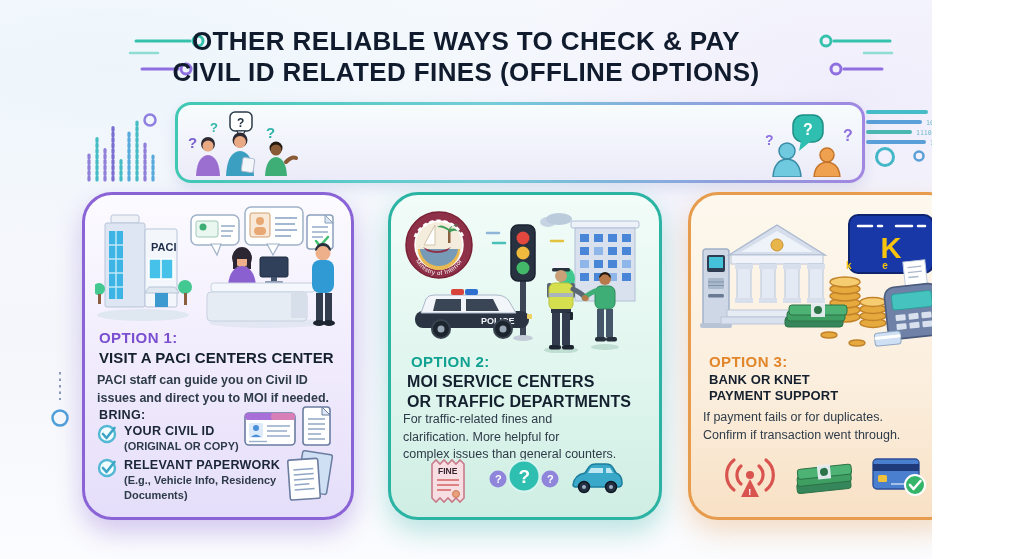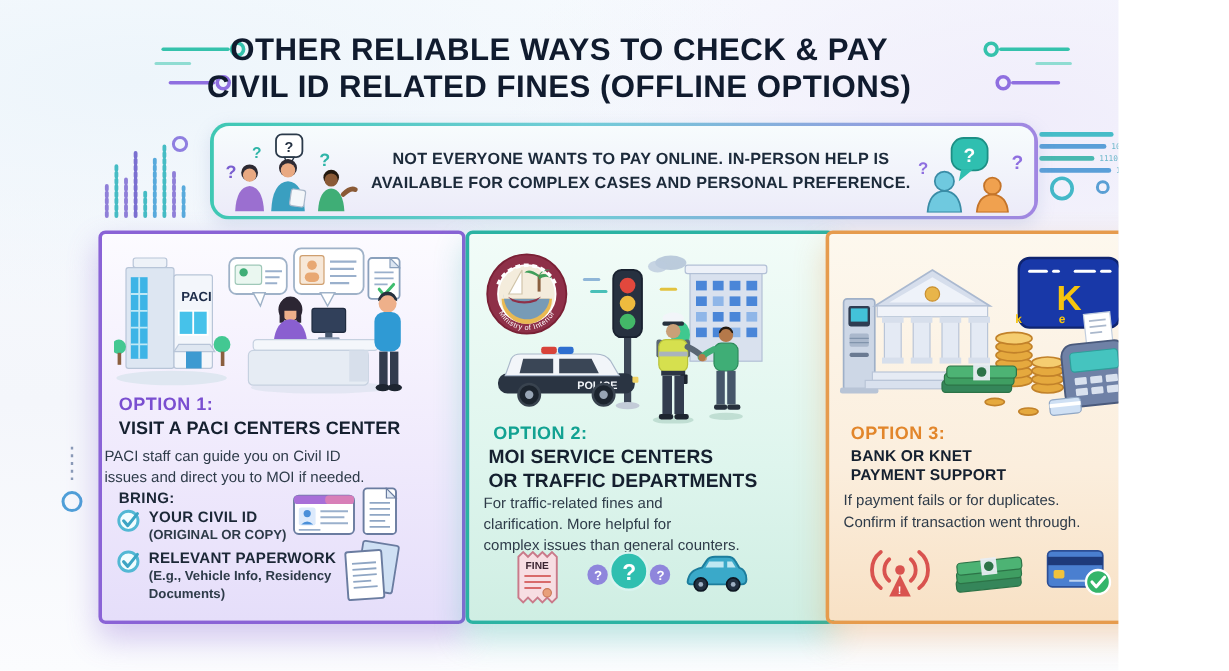--- a/index.html
+++ b/index.html
@@ -17,21 +17,21 @@
     border:3px solid transparent;
     background:linear-gradient(180deg,#f7fcfd,#ecebf9) padding-box,
                linear-gradient(90deg,#3fc8b4,#72cdd8 45%,#a186e2) border-box;
     box-shadow:0 5px 14px rgba(130,150,200,.22);}
   .banner-text{position:absolute;left:128px;right:100px;top:50%;transform:translateY(-50%);
     text-align:center;font-size:13.5px;font-weight:800;color:#1c2a3a;line-height:1.5;
     white-space:pre-line;letter-spacing:.2px;}
   .banner-people-left{position:absolute;left:6px;bottom:2px;}
   .banner-people-right{position:absolute;right:5px;bottom:3px;}
   
-  .card{position:absolute;top:192px;height:322px;border-radius:6px;border:3px solid;padding-left:34px;}
+  .card{position:absolute;top:192px;height:322px;border-radius:30px;border:3px solid;}
   .card1{left:82px;width:266px;border-color:#8a63d6;
     background:linear-gradient(180deg,#fcfbff,#efe9fc 60%,#e5defa);
     box-shadow:0 12px 26px rgba(130,95,210,.33);}
   .card2{left:388px;width:268px;border-color:#2bb3a3;
     background:linear-gradient(180deg,#f2fcf8,#def5ed 60%,#cfeee3);
     box-shadow:0 12px 26px rgba(40,175,160,.30);}
   .card3{left:688px;width:264px;border-color:#e69b4d;
     background:linear-gradient(180deg,#fdf8ee,#fbeedd 60%,#f8e1c5);
     box-shadow:0 12px 26px rgba(228,150,70,.30);}
   .illus{position:absolute;}
@@ -41,21 +41,21 @@
   .option{position:absolute;font-size:15px;font-weight:800;letter-spacing:.4px;}
   .card1 .option{left:14px;top:134px;color:#7a4fd0;}
   .card2 .option{left:20px;top:158px;color:#12a292;}
   .card3 .option{left:18px;top:158px;color:#e2862b;}
   .ctitle{position:absolute;font-weight:800;color:#15202f;line-height:1.25;
     white-space:pre-line;letter-spacing:.1px;}
   .card1 .ctitle{left:14px;top:154px;font-size:15px;}
   .card2 .ctitle{left:16px;top:177px;font-size:16px;}
   .card3 .ctitle{left:18px;top:177px;font-size:13px;}
   .cbody{position:absolute;color:#2e3b49;line-height:1.4;white-space:pre-line;font-weight:500;}
-  .card1 .cbody{left:2px;top:177px;font-size:12.5px;}
+  .card1 .cbody{left:12px;top:177px;font-size:12.5px;font-weight:bold;}
   .card2 .cbody{left:12px;top:216px;font-size:12.5px;}
   .card3 .cbody{left:12px;top:214px;font-size:12.5px;}
   .bring{position:absolute;left:14px;top:213px;font-size:12.6px;font-weight:800;
     color:#1b2736;letter-spacing:.3px;}
   .check-item{position:absolute;left:12px;display:flex;gap:6px;align-items:flex-start;}
   .check-item.i1{top:228px;}
   .check-item.i2{top:262px;}
   .check-label{font-size:12.6px;font-weight:800;color:#1b2736;letter-spacing:.2px;line-height:1.3;}
   .check-sub{font-size:11px;font-weight:600;color:#2e3b49;line-height:1.3;white-space:pre-line;}
   .abs{position:absolute;}
@@ -141,22 +141,20 @@
       <path d="M12,66 Q13,46 24,45 Q35,46 36,66 Z" fill="#9b6fd0"></path>
       <circle cx="56" cy="30" r="7.5" fill="#2d2a33"></circle>
       <circle cx="56" cy="32" r="6" fill="#e9a982"></circle>
       <path d="M42,66 Q43,42 56,41 Q69,42 70,66 Z" fill="#3a9fc0"></path>
       <rect x="58" y="48" width="12" height="14" rx="2" fill="#f4f7fa" stroke="#aab8ca" transform="rotate(8 64 55)"></rect>
       <circle cx="92" cy="38" r="6.5" fill="#23190f"></circle>
       <circle cx="92" cy="40" r="5.5" fill="#8a5a36"></circle>
       <path d="M81,66 Q82,48 92,47 Q102,48 103,66 Z" fill="#3fae76"></path>
       <path d="M102,52 Q108,46 112,48" stroke="#8a5a36" stroke-width="4" fill="none" stroke-linecap="round"></path>
     </svg>
-    <div class="banner-text">NOT EVERYONE WANTS TO PAY ONLINE. IN-PERSON HELP IS
-AVAILABLE FOR COMPLEX CASES AND PERSONAL PREFERENCE.</div>
     <svg class="banner-people-right" width="96" height="64">
       <text x="4" y="32" font-size="14" font-weight="bold" fill="#8f6fe0">?</text>
       <text x="82" y="28" font-size="16" font-weight="bold" fill="#8f6fe0">?</text>
       <rect x="32" y="2" width="30" height="27" rx="10" fill="#2fbfb0" stroke="#1d8f85" stroke-width="1.5"></rect>
       <polygon points="40,28 38,38 50,28" fill="#2fbfb0"></polygon>
       <text x="42" y="22" font-size="16" font-weight="bold" fill="#ffffff">?</text>
       <circle cx="26" cy="38" r="8" fill="#6fc9df" stroke="#3a8ca6" stroke-width="1.5"></circle>
       <path d="M12,64 Q13,47 26,46 Q39,47 40,64 Z" fill="#6fc9df" stroke="#3a8ca6" stroke-width="1.5"></path>
       <circle cx="66" cy="42" r="7" fill="#f0a14f" stroke="#c47429" stroke-width="1.5"></circle>
       <path d="M53,64 Q54,50 66,49 Q78,50 79,64 Z" fill="#f0a14f" stroke="#c47429" stroke-width="1.5"></path>

